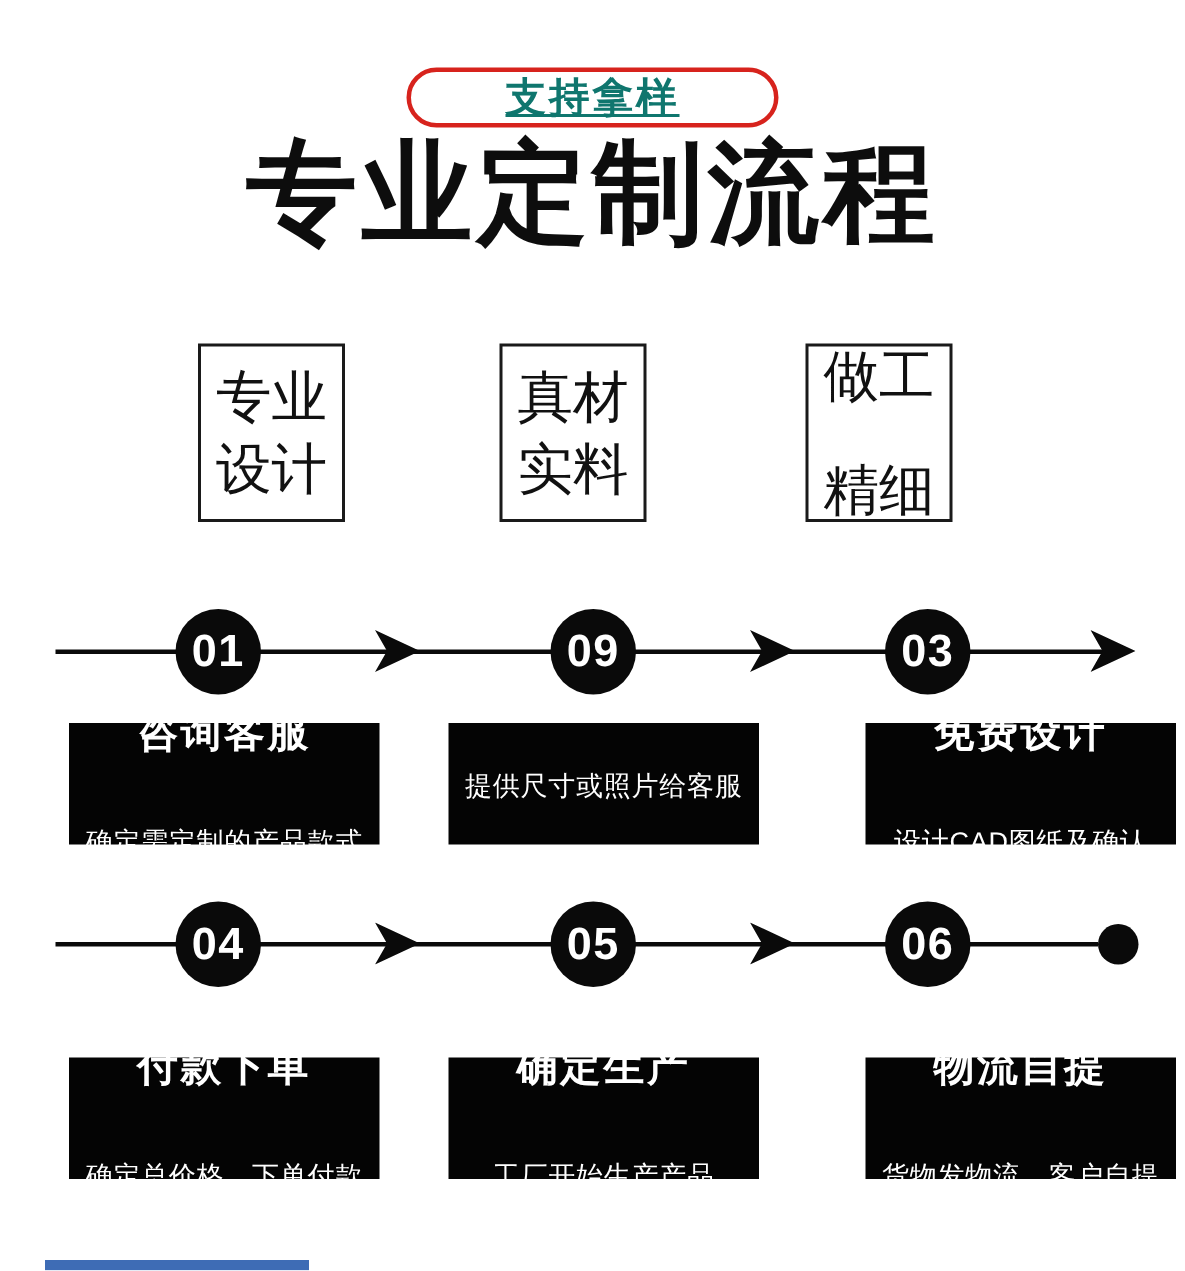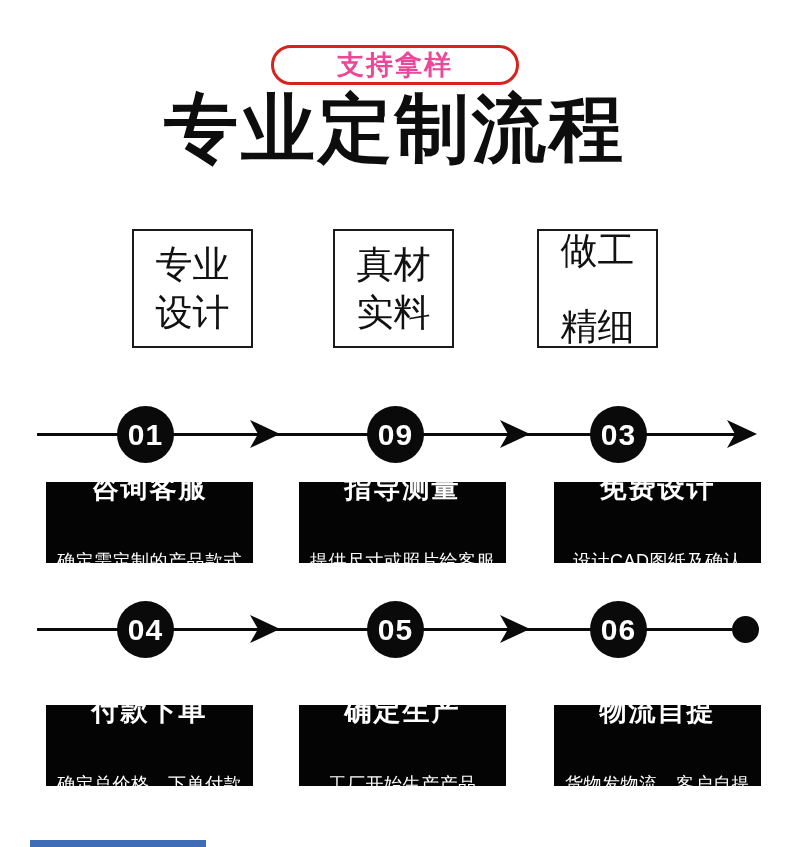--- a/index.html
+++ b/index.html
@@ -6,29 +6,29 @@
   .canvas{
     position:relative;width:790px;height:847px;background:#ffffff;overflow:hidden;
     font-family:"Liberation Sans","DejaVu Sans",sans-serif;
   }
   
   .badge{
     position:absolute;left:50%;top:45px;transform:translateX(-50%);
     width:248px;height:40px;border:3px solid #d7231d;border-radius:23px;
     display:flex;align-items:center;justify-content:center;box-sizing:border-box;
   }
-  .badge span{color:#ec4899;font-size:27px;font-weight:bold;letter-spacing:2px;}
+  .badge span{color:#0f766e;font-size:27px;font-weight:bold;letter-spacing:2px;text-decoration:underline;}
   
   .title{
     position:absolute;top:88px;left:0;width:100%;margin:0;text-align:center;
     font-size:74px;font-weight:900;color:#0d0d0d;letter-spacing:3px;line-height:1.1;
   }
   
   .feature{
-    position:absolute;top:229px;width:121px;height:119px;border:2px solid #1a1a1a;
+    position:absolute;top:229px;width:98px;height:119px;border:2px solid #1a1a1a;
     box-sizing:border-box;display:flex;flex-direction:column;align-items:center;justify-content:center;
     color:#111;font-size:37px;line-height:48px;font-weight:400;text-align:center;
   }
   .f1{left:132px;} .f2{left:333px;} .f3{left:537px;gap:28px;}
   .feature span{display:block;}
   
   .flow-line{position:absolute;height:3px;background:#0a0a0a;}
   .line1{left:37px;top:433px;width:700px;}
   .line2{left:37px;top:628px;width:695px;}
   
@@ -45,21 +45,21 @@
   .a4{left:250px;top:615px;} .a5{left:500px;top:615px;}
   
   .end-dot{position:absolute;left:732px;top:616px;width:27px;height:27px;border-radius:50%;background:#0a0a0a;}
   
   .step-box{
     position:absolute;width:207px;height:81px;background:#040404;color:#fff;
     display:flex;flex-direction:column;align-items:center;justify-content:center;
     text-align:center;box-sizing:border-box;gap:40px;
   }
   .row1{top:482px;} .row2{top:677px;margin-top:28px;}
-  .c1{left:46px;} .c2{left:299px;} .c3{left:554px;text-align:center;}
+  .c1{left:46px;} .c2{left:299px;} .c3{left:577px;text-align:center;}
   .step-title{font-size:27px;font-weight:bold;letter-spacing:2px;line-height:34px;}
   .step-desc{font-size:18px;font-weight:400;letter-spacing:0.5px;line-height:26px;margin-top:3px;white-space:nowrap;}
   
   .bottom-accent{position:absolute;left:30px;top:840px;width:176px;height:7px;background:#3e6cb5;}
 </style>
 </head>
 <body>
 
 <div class="canvas">
 
@@ -100,21 +100,20 @@
     </svg>
   <svg class="arrow a3" viewBox="0 0 30 28">
       <path d="M0 0 L30 14 L0 28 L8 14 Z" fill="#0a0a0a"></path>
     </svg>
 
   <div class="step-box row1 c1">
     <div class="step-title">咨询客服</div>
     <div class="step-desc">确定需定制的产品款式</div>
   </div>
   <div class="step-box row1 c2">
-    <div class="step-title">指导测量</div>
     <div class="step-desc">提供尺寸或照片给客服</div>
   </div>
   <div class="step-box row1 c3">
     <div class="step-title">免费设计</div>
     <div class="step-desc">设计CAD图纸及确认</div>
   </div>
 
   <div class="flow-line line2"></div>
   <div class="node r2 n1">
       <span>04</span>

